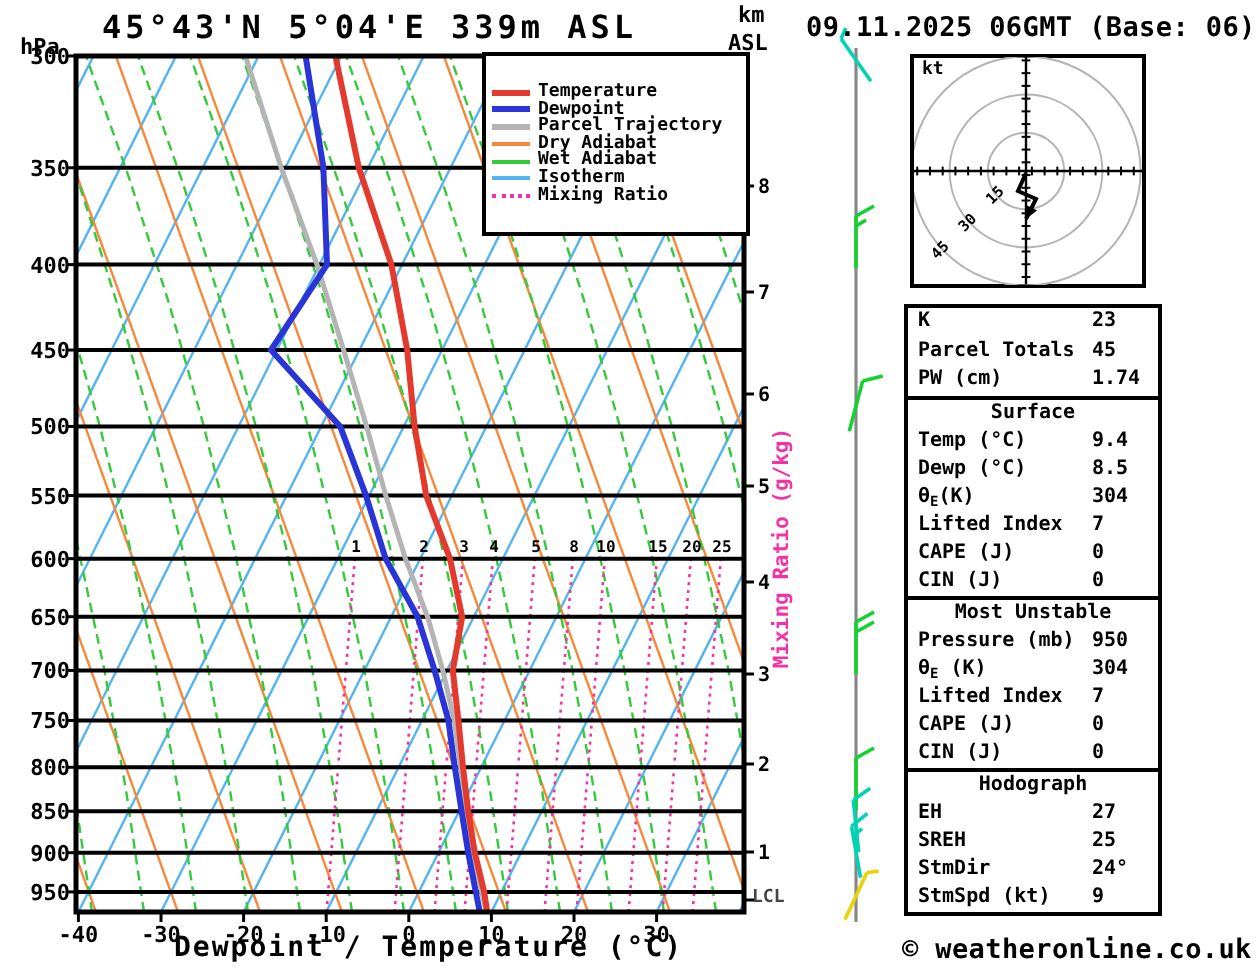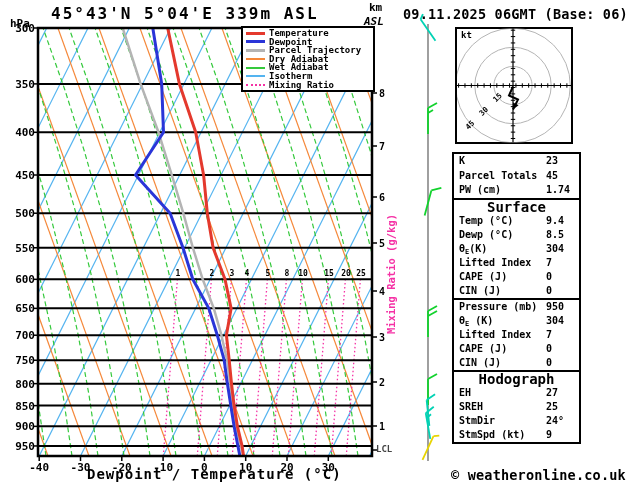--- a/index.html
+++ b/index.html
@@ -4,35 +4,35 @@
 <style>
   html,body{margin:0;padding:0;background:#fff;}
   .stage{position:relative;width:629px;height:486px;background:#fff;overflow:hidden;
          font-family:"DejaVu Sans Mono",monospace;font-weight:bold;color:#000;}
   .stage svg{position:absolute;left:0;top:0;}
   svg text{font-family:"DejaVu Sans Mono",monospace;font-weight:bold;fill:#000;}
   .abs{position:absolute;white-space:nowrap;}
   .t-hpa{left:10px;top:17px;font-size:11px;}
   .t-title{left:30px;top:4px;font-size:16px;letter-spacing:2px;margin-left:21px;}
   .t-km{left:369px;top:1px;font-size:11px;}
-  .t-asl{left:364px;top:15px;font-size:11px;font-style:italic;}
+  .t-asl{left:364px;top:15px;font-size:11px;}
   .t-date{left:403px;top:6px;font-size:13.5px;letter-spacing:0.2px;}
   .t-kt{left:461px;top:30px;font-size:9px;}
   .t-lcl{left:376px;top:444px;font-size:9px;color:#444;}
   .t-xlabel{left:87px;top:466px;font-size:14px;letter-spacing:1px;}
   .t-footer{left:451px;top:467px;font-size:13.5px;letter-spacing:0.2px;}
   .t-mixlab{left:316px;top:268px;width:150px;text-align:center;font-size:10.5px;
             color:#f531a5;transform:rotate(-90deg);}
-  .legend{left:241px;top:26px;width:130px;border:2px solid #000;background:#fff;padding:1px 0;}
+  .legend{left:241px;top:26px;width:130px;border:2px solid #000;background:#fff;padding:14px 0;}
   .lg-row{display:flex;align-items:center;height:8.6px;font-size:9px;line-height:8.6px;}
   .lg-sw{width:19px;height:0;margin:0 4px 0 3px;display:inline-block;}
   .datatable{left:452px;top:152px;width:129px;}
   .tsec{border:2px solid #000;margin-top:-2px;background:#fff;}
   .tsec:first-child{margin-top:0;}
-  .thead{height:14px;line-height:14px;text-align:center;font-size:14px;}
+  .thead{height:14px;line-height:14px;text-align:center;font-size:10px;}
   .trow{position:relative;height:14px;line-height:14px;padding-left:5px;font-size:10px;}
   .tsec-0 .trow{height:14.5px;line-height:14.5px;}
   .tval{position:absolute;left:92px;top:0;}
   .tsub{font-size:7px;vertical-align:-2px;}
 </style>
 </head>
 <body>
 
 <div class="stage">
 
@@ -340,20 +340,21 @@
       <div class="tsec tsec-1">
         <div class="thead">Surface</div>
         <div class="trow"><span>Temp (°C)</span><span class="tval">9.4</span></div>
         <div class="trow"><span>Dewp (°C)</span><span class="tval">8.5</span></div>
         <div class="trow"><span>θ</span><span class="tsub">E</span><span>(K)</span><span class="tval">304</span></div>
         <div class="trow"><span>Lifted Index</span><span class="tval">7</span></div>
         <div class="trow"><span>CAPE (J)</span><span class="tval">0</span></div>
         <div class="trow"><span>CIN (J)</span><span class="tval">0</span></div>
       </div>
       <div class="tsec tsec-2">
+        <div class="thead">Most Unstable</div>
         <div class="trow"><span>Pressure (mb)</span><span class="tval">950</span></div>
         <div class="trow"><span>θ</span><span class="tsub">E</span><span> (K)</span><span class="tval">304</span></div>
         <div class="trow"><span>Lifted Index</span><span class="tval">7</span></div>
         <div class="trow"><span>CAPE (J)</span><span class="tval">0</span></div>
         <div class="trow"><span>CIN (J)</span><span class="tval">0</span></div>
       </div>
       <div class="tsec tsec-3">
         <div class="thead">Hodograph</div>
         <div class="trow"><span>EH</span><span class="tval">27</span></div>
         <div class="trow"><span>SREH</span><span class="tval">25</span></div>

